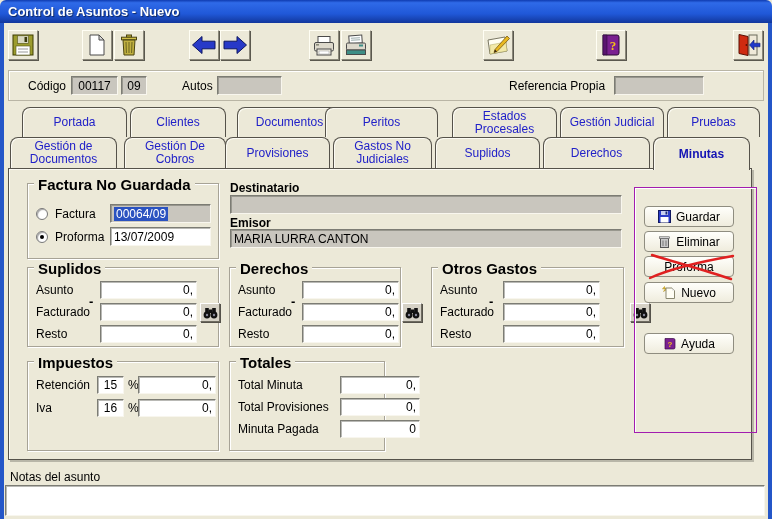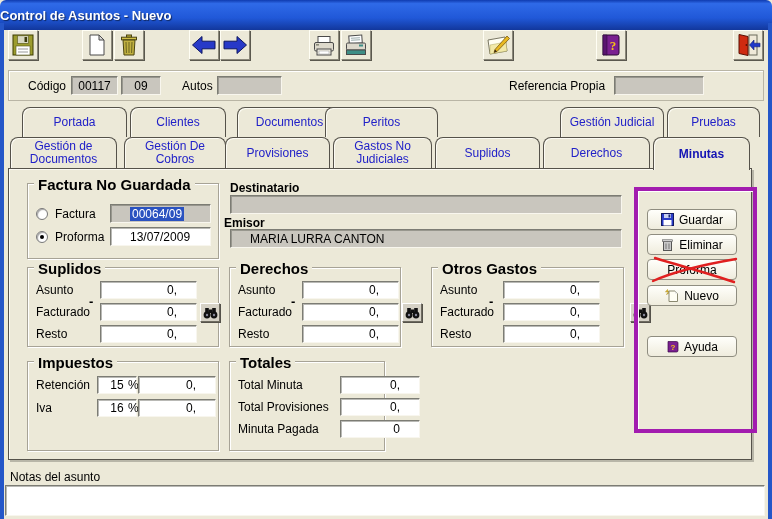--- a/index.html
+++ b/index.html
@@ -1,38 +1,38 @@
 <!DOCTYPE html>
 <html><head>
 <meta charset="utf-8">
 <style>
   * { margin:0; padding:0; box-sizing:border-box; }
   html,body { background:#9a9a9a; }
   body { font-family:"Liberation Sans", sans-serif; }
   .window { position:relative; width:772px; height:519px; background:#ece9d8; overflow:hidden; font-size:12px; color:#000; }
-  .titlebar { position:absolute; left:0; top:0; width:772px; height:30px;
+  .titlebar { position:absolute; left:0; top:0; width:772px; height:23px;
     background:linear-gradient(180deg,#0f3bb0 0%,#2f6ae8 12%,#2058d8 60%,#12379c 100%);
-    border-radius:6px 6px 0 0; display:flex; align-items:center; }
+    border-radius:6px 6px 0 0; display:flex; align-items:center; padding-left:8px; }
   .titlebar .title { color:#fff; font-weight:bold; font-size:13px; text-shadow:1px 1px 1px rgba(0,0,0,.55); }
   .edge { position:absolute; top:23px; bottom:0; width:4px; background:#2456c8; z-index:9; }
   .edge.l { left:0; } .edge.r { right:0; }
 
   .tbtn { position:absolute; top:30px; width:30px; height:30px; background:#ece9d8;
     border:1px solid; border-color:#fffef4 #8b887a #8b887a #fffef4; box-shadow:1px 1px 0 #5a584e;
     display:flex; align-items:center; justify-content:center; padding:0; cursor:pointer; }
 
   .hdr-panel { position:absolute; left:8px; top:70px; width:756px; height:31px;
     border:1px solid #b9b5a5; box-shadow:inset 1px 1px 0 #fff; }
 
   .lbl { position:absolute; font-size:12px; white-space:nowrap; }
   .lblb { position:absolute; font-size:12px; font-weight:bold; white-space:nowrap; }
 
   .fld { position:absolute; height:19px; background:#fff;
     border:1px solid #7c7c74; border-right-color:#f8f6ee; border-bottom-color:#f8f6ee;
-    box-shadow:inset 1px 1px 0 rgba(80,80,70,.4); font-size:12px; padding:0 19px;
+    box-shadow:inset 1px 1px 0 rgba(80,80,70,.4); font-size:12px; padding:0 3px;
     display:flex; align-items:center; overflow:hidden; }
   .fld.gray { background:#c9c6be; }
   .fld.num { justify-content:flex-end; }
   .fld.ctr { justify-content:center; }
   .sel-text { background:#2a52c0; color:#fff; padding:0 2px; }
 
   .tab { position:absolute; background:#ece9d8; border:1px solid #55524a; border-bottom:none;
     border-radius:8px 8px 0 0; box-shadow:inset 1px 1px 0 #fbfaf2;
     display:flex; align-items:center; justify-content:center; text-align:center;
     color:#2121c8; font-size:12px; line-height:13px; cursor:pointer; padding:0 2px; }
@@ -53,21 +53,21 @@
   .radio.checked::after { content:""; position:absolute; left:3px; top:3px; width:4px; height:4px;
     border-radius:50%; background:#000; }
 
   .minus { position:absolute; font-weight:bold; font-size:13px; }
 
   .binoc-btn { position:absolute; width:20px; height:19px; background:#d6d2c6;
     border:1px solid; border-color:#fff #6e6b60 #6e6b60 #fff; box-shadow:1px 1px 0 #55524a;
     display:flex; align-items:center; justify-content:center; padding:0; cursor:pointer; }
 
   .actions-panel { position:absolute; left:625px; top:18px; width:123px; height:246px;
-    border:4px solid #a21caf; box-shadow:inset 1px 1px 0 #fff; }
+    border:1px solid #a21caf; box-shadow:inset 1px 1px 0 #fff; }
   .abtn { position:absolute; left:9px; width:90px; height:21px; border:1px solid #8f8d80;
     border-radius:4px; background:linear-gradient(180deg,#fffffb,#efecdd);
     display:flex; align-items:center; justify-content:center; gap:5px; font-size:12px;
     cursor:pointer; padding:0; }
   .cross-overlay { position:absolute; left:-3px; top:-4px; pointer-events:none; }
 
   .notes-box { position:absolute; left:5px; top:485px; width:760px; height:31px; background:#fff;
     border:1px solid #7c7c74; border-right-color:#f8f6ee; border-bottom-color:#f8f6ee;
     box-shadow:inset 1px 1px 0 rgba(80,80,70,.4); }
 </style>
@@ -178,20 +178,21 @@
     <span class="lbl" style="left:500px;top:8px">Referencia Propia</span>
     <div class="fld gray" style="left:605px;top:5px;width:90px">
         <span></span>
       </div>
   </div>
 
   <div class="tab r1" style="left:22px;width:105px">Portada</div>
   <div class="tab r1" style="left:130px;width:96px">Clientes</div>
   <div class="tab r1" style="left:237px;width:105px">Documentos</div>
   <div class="tab r1" style="left:325px;width:113px">Peritos</div>
+  <div class="tab r1" style="left:452px;width:105px">Estados Procesales</div>
   <div class="tab r1" style="left:560px;width:104px">Gestión Judicial</div>
   <div class="tab r1" style="left:667px;width:93px">Pruebas</div>
 
   <div class="tab r2" style="left:10px;width:107px">Gestión de Documentos</div>
   <div class="tab r2" style="left:124px;width:102px">Gestión De Cobros</div>
   <div class="tab r2" style="left:225px;width:105px">Provisiones</div>
   <div class="tab r2" style="left:333px;width:99px">Gastos No Judiciales</div>
   <div class="tab r2" style="left:435px;width:105px">Suplidos</div>
   <div class="tab r2" style="left:543px;width:107px">Derechos</div>
   <div class="tab r2 selected" style="left:653px;width:97px">Minutas</div>
@@ -209,21 +210,21 @@
       <span class="lbl" style="left:27px;top:46px">Proforma</span>
       <div class="fld" style="left:82px;top:43px;width:101px">
         <span>13/07/2009</span>
       </div>
     </div>
 
     <span class="lblb" style="left:221px;top:12px">Destinatario</span>
     <div class="fld gray" style="left:221px;top:26px;width:392px">
         <span></span>
       </div>
-    <span class="lblb" style="left:215px;top:47px">Emisor</span>
+    <span class="lblb" style="left:221px;top:47px">Emisor</span>
     <div class="fld gray" style="left:221px;top:60px;width:392px">
         <span>MARIA LURRA CANTON</span>
       </div>
 
     <div class="grp" style="left:18px;top:98px;width:192px;height:80px">
       <span class="legend">Suplidos</span>
       <span class="lbl" style="left:8px;top:15px">Asunto</span>
       <div class="fld num" style="left:72px;top:13px;width:97px;height:18px">
           <span>0,</span>
         </div>

